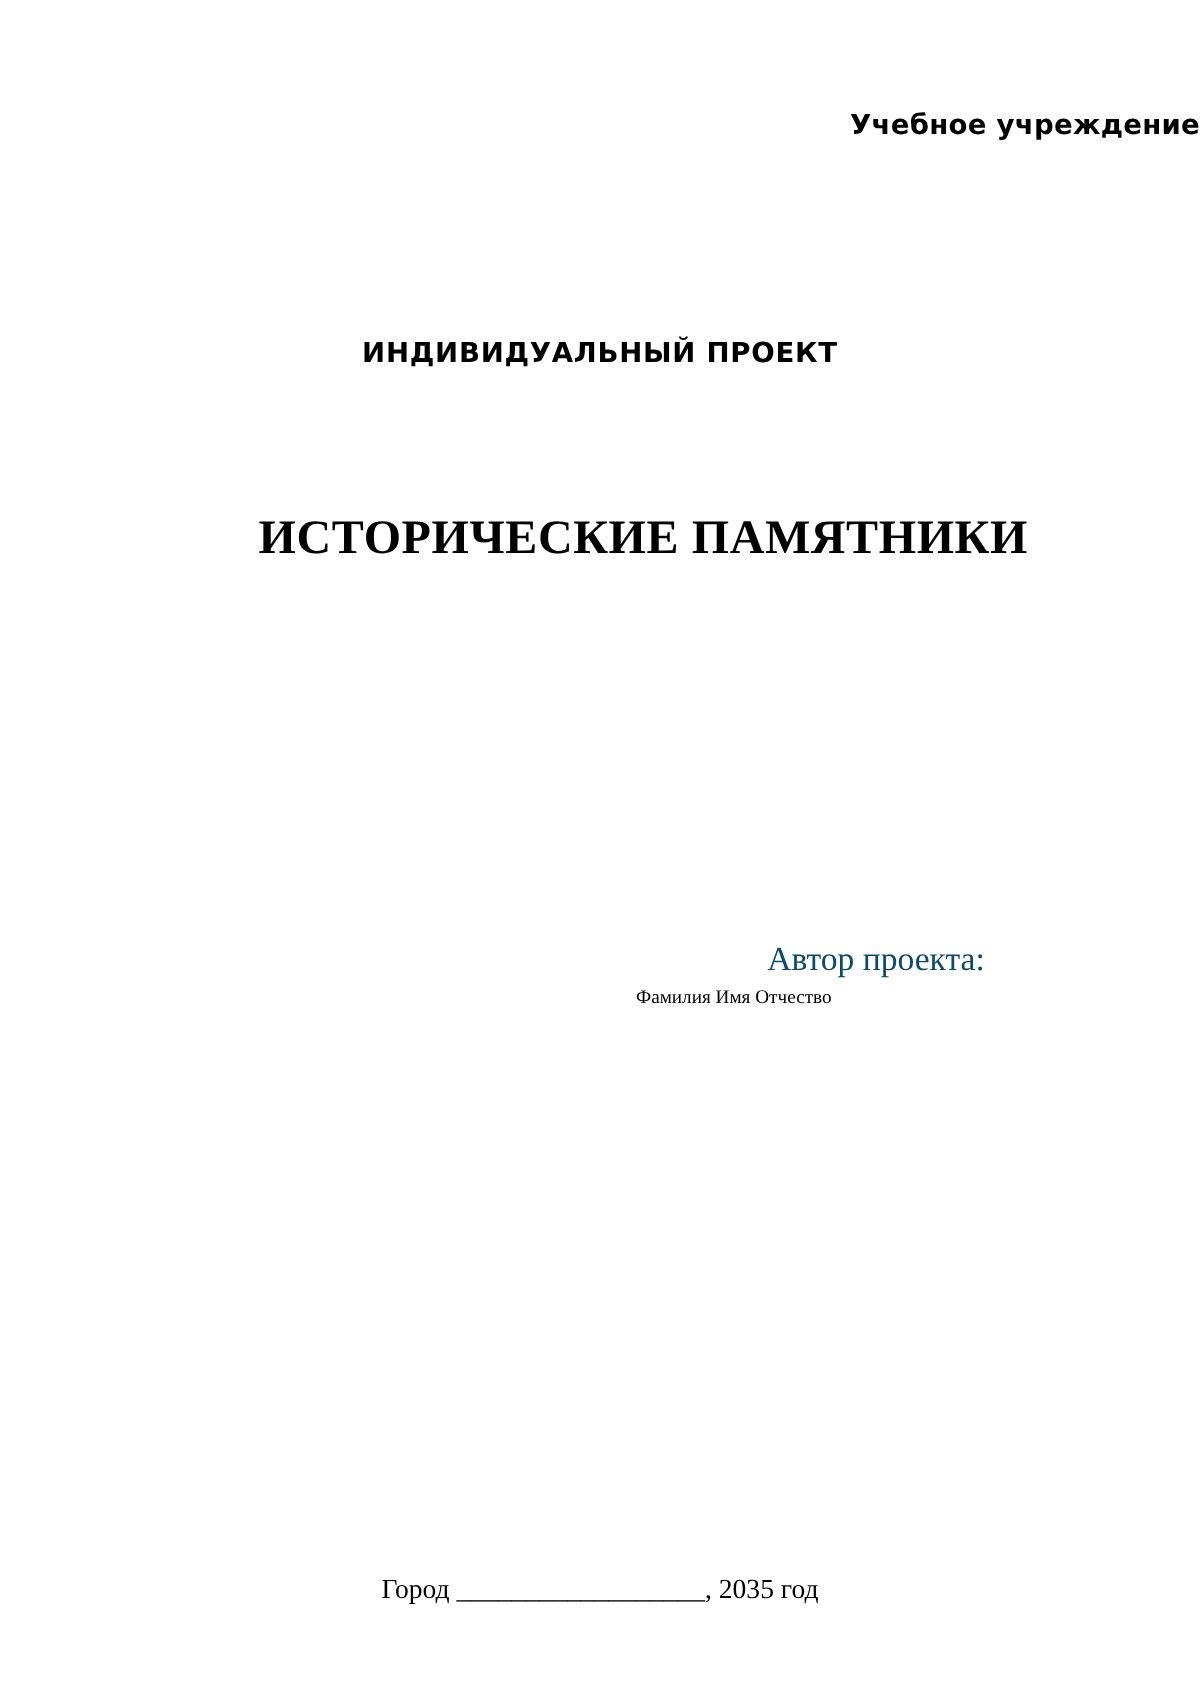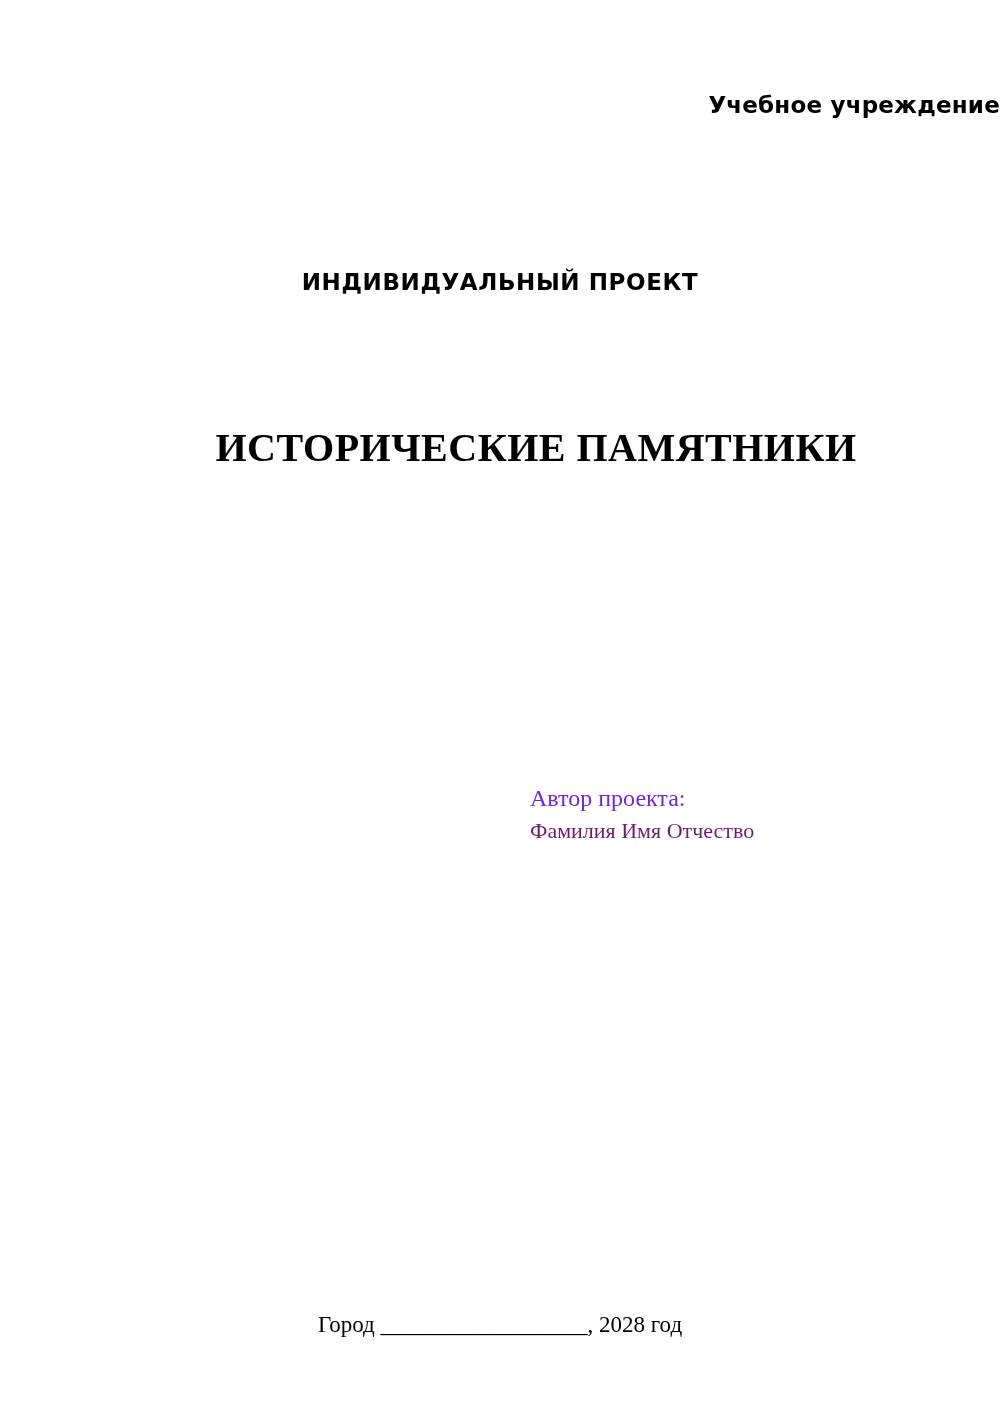--- a/index.html
+++ b/index.html
@@ -29,21 +29,21 @@
     width: 100%;
     text-align: right;
     font-size: 23px;
     font-weight: 700;
     letter-spacing: 0.2px;
     font-family: "DejaVu Sans", "Liberation Sans", sans-serif;
   }
   
   .project-type {
     position: absolute;
-    top: 269px;
+    top: 282px;
     left: 0;
     width: 100%;
     text-align: center;
     font-size: 23px;
     font-weight: 700;
     letter-spacing: 0.6px;
     font-family: "DejaVu Sans", "Liberation Sans", sans-serif;
   }
   
   .main-title {
@@ -66,28 +66,29 @@
     position: absolute;
     top: 786px;
     left: 530px;
     width: 400px;
     text-align: left;
     font-size: 22px;
     line-height: 1.0;
   }
   .credits .label {
     display: block;
-    color: #6d28d9;
-    font-size: 24px;
+    color: #0c4a6e;
+    font-size: 28px;
     margin-bottom: 10px;
+    text-align: center;
   }
   .credits .value {
     display: block;
-    color: #701a75;
-    font-size: 22px;
+    color: #000000;
+    font-size: 16px;
     margin-bottom: 4px;
   }
   .credits .group {
     margin-bottom: 36px;
   }
   .credits .group:last-child {
     margin-bottom: 0;
   }
   .credits .value + .value {
     margin-top: 12px;
@@ -118,15 +119,15 @@
   <div class="credits">
 
     <div class="group">
       <span class="label">Автор проекта:</span>
       <span class="value">Фамилия Имя Отчество</span>
     </div>
 
 
   </div>
 
-  <div class="footer">Город __________________, 2028 год</div>
+  <div class="footer">Город __________________, 2035 год</div>
 
 </div>
 
 </body></html>

